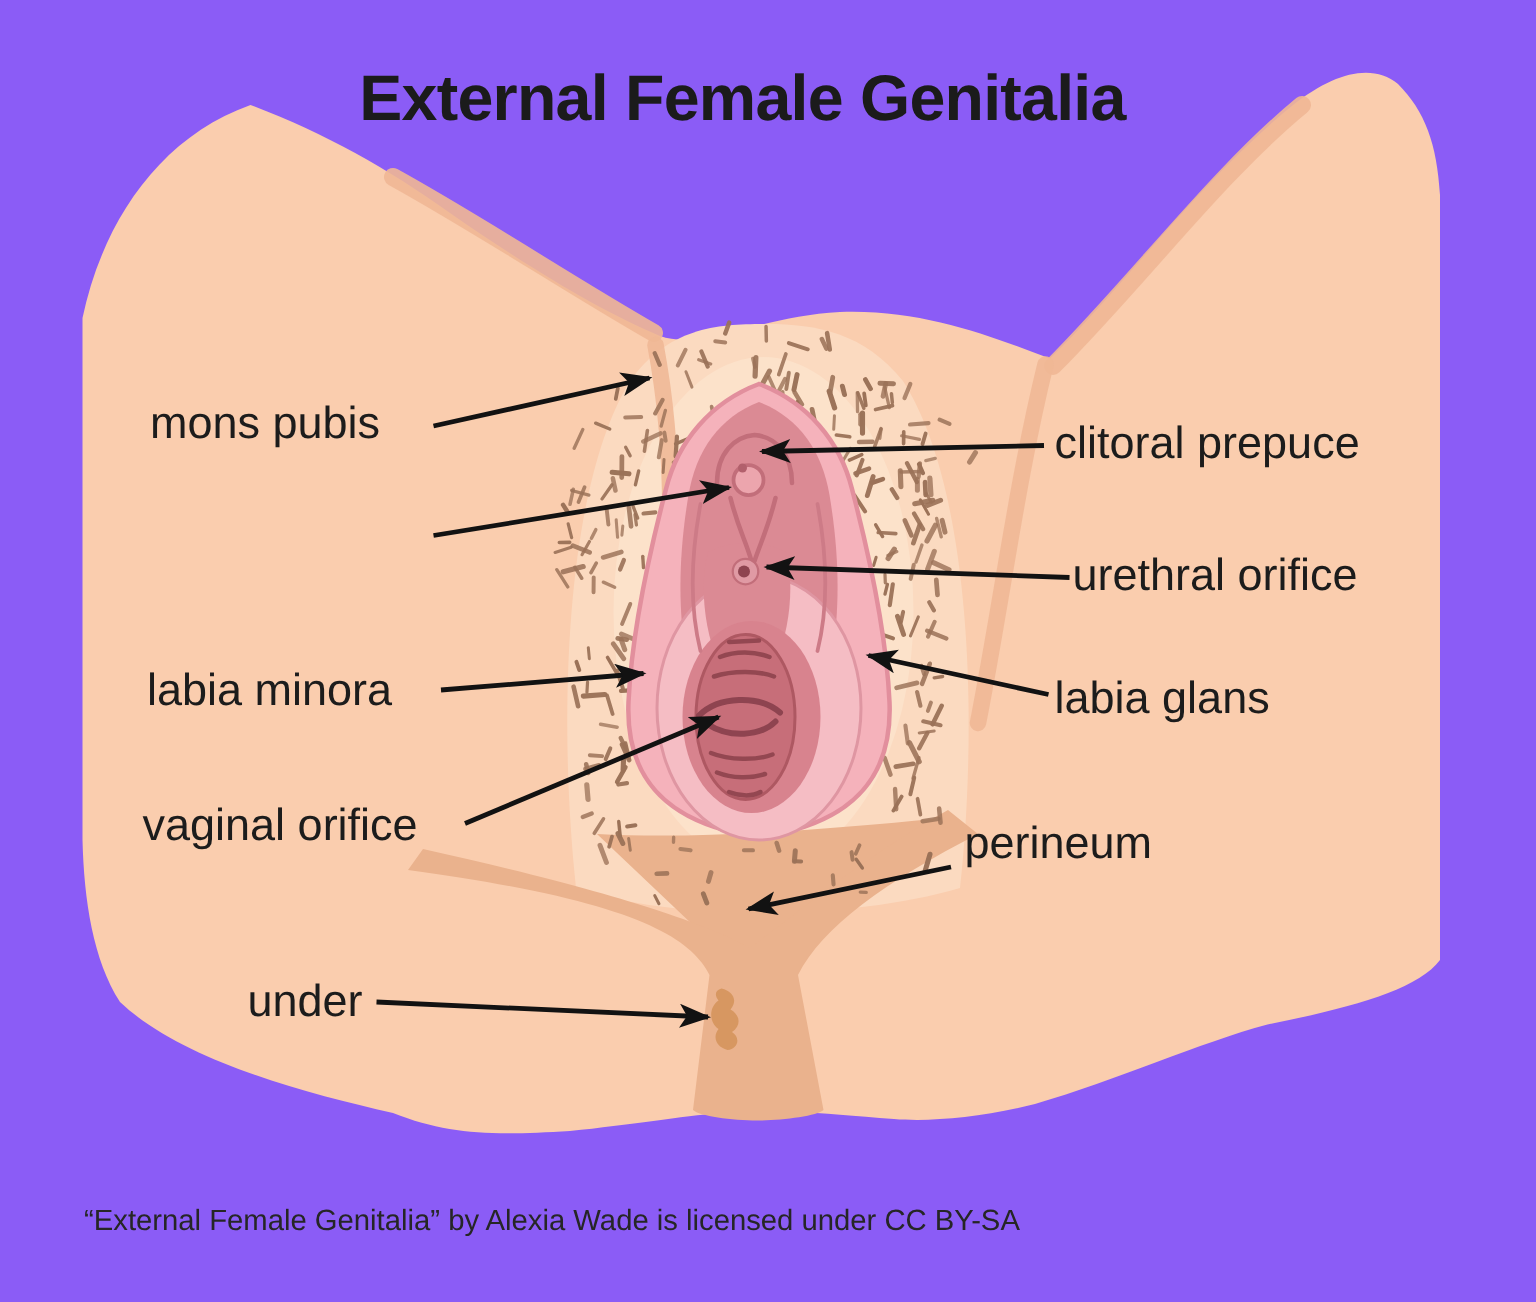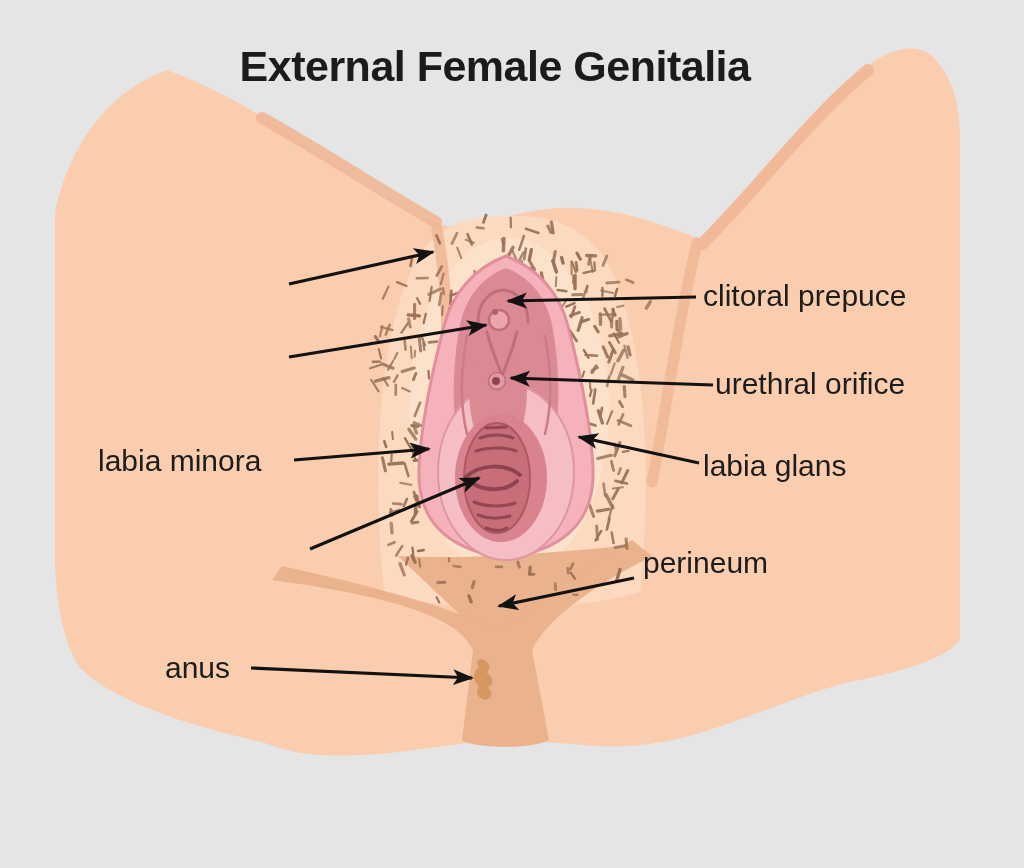--- a/index.html
+++ b/index.html
@@ -1,19 +1,19 @@
 <!DOCTYPE html>
 <html><head>
 <meta charset="utf-8">
 <style>
   html,body{margin:0;padding:0;background:#ffffff;}
   .canvas{
     position:relative;
     width:1024px;height:868px;
-    background:#e5e5e5;
+    background:#8b5cf6;
     overflow:hidden;
     font-family:"Liberation Sans", sans-serif;
   }
   .canvas > svg{position:absolute;left:0;top:0;}
   h1.title{
     position:absolute;top:42px;left:0;width:1024px;
     margin:0;padding-right:34px;box-sizing:border-box;
     text-align:center;
     font-size:43px;font-weight:700;letter-spacing:-0.5px;
     color:#1b1b1b;
@@ -389,20 +389,23 @@
       <line x1="294" y1="460" x2="429" y2="449" marker-end="url(#ah)"></line>
       <line x1="310" y1="549" x2="479" y2="478" marker-end="url(#ah)"></line>
       <line x1="251" y1="668" x2="472" y2="678" marker-end="url(#ah)"></line>
       <line x1="696" y1="297" x2="508" y2="301" marker-end="url(#ah)"></line>
       <line x1="713" y1="385" x2="511" y2="378" marker-end="url(#ah)"></line>
       <line x1="699" y1="463" x2="579" y2="437" marker-end="url(#ah)"></line>
       <line x1="634" y1="578" x2="499" y2="606" marker-end="url(#ah)"></line>
     </g>
   </svg>
 
+  <span class="lbl" id="lbl-mons">mons pubis</span>
   <span class="lbl" id="lbl-minora">labia minora</span>
-  <span class="lbl" id="lbl-anus">anus</span>
+  <span class="lbl" id="lbl-vaginal">vaginal orifice</span>
+  <span class="lbl" id="lbl-anus">under</span>
   <span class="lbl" id="lbl-urethral">urethral orifice</span>
   <span class="lbl" id="lbl-prepuce">clitoral prepuce</span>
   <span class="lbl" id="lbl-majora">labia glans</span>
   <span class="lbl" id="lbl-perineum">perineum</span>
 
+  <div class="attribution">“External Female Genitalia” by Alexia Wade is licensed under CC BY-SA</div>
 </div>
 
 </body></html>

